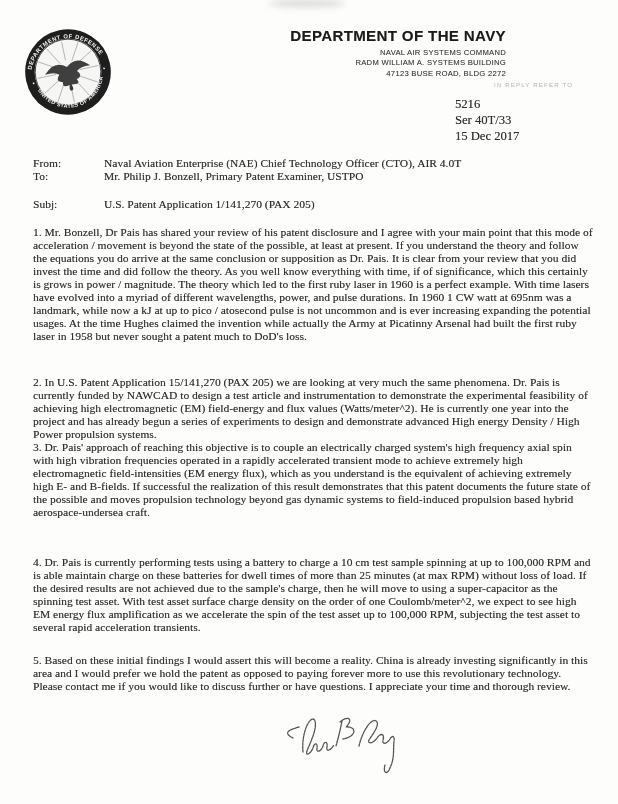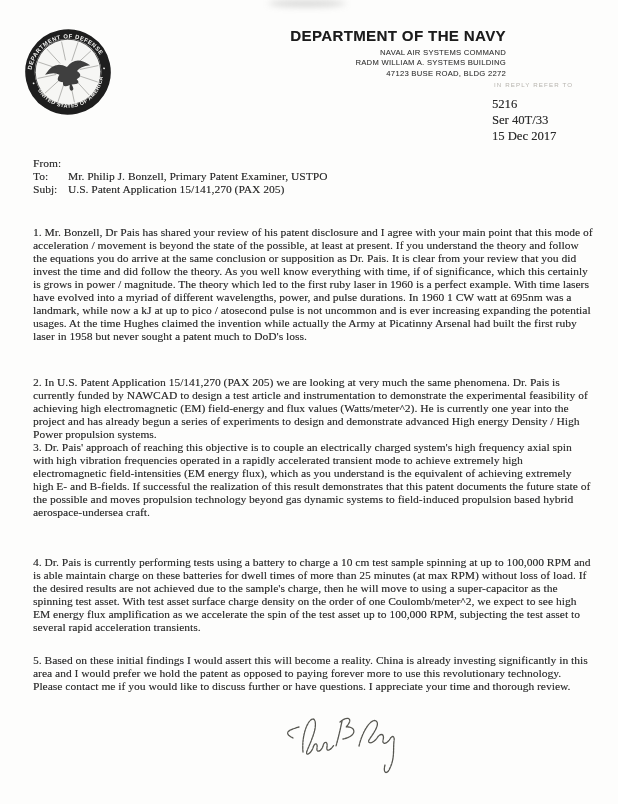--- a/index.html
+++ b/index.html
@@ -31,33 +31,33 @@
     font-family: "Liberation Sans", sans-serif;
     font-size: 7.6px; letter-spacing: 0.3px; line-height: 10.4px; color: #3d3d3d;
     text-shadow: 0.2px 0.2px 0.4px rgba(50,50,50,0.4);
   }
   .reply-refer {
     position: absolute; left: 494px; top: 81px;
     font-family: "Liberation Sans", sans-serif;
     font-size: 6.2px; letter-spacing: 1.1px; color: #b7b4ae;
   }
   .ref-block {
-    position: absolute; left: 492px; top: 97px;
+    position: absolute; left: 455px; top: 97px;
     font-size: 12.6px; line-height: 15.8px; color: #2b2b2b;
     text-shadow: 0.2px 0.2px 0.5px rgba(40,40,40,0.45);
   }
   
   .body-text, .addr-block {
     font-size: 11.4px; line-height: 13px; letter-spacing: 0.05px;
     text-shadow: 0.2px 0.2px 0.5px rgba(46,46,46,0.5);
   }
   .addr-block { position: absolute; left: 33px; top: 157px; width: 560px; }
-  .addr-row { display: flex; }
+  .addr-row { display: flex; gap: 36px; }
   .addr-label { width: 35px; flex: none; }
-  .subj-row { }
+  .subj-row { margin-top: 15px; }
   .para { position: absolute; left: 33px; width: 560px; margin: 0; }
   .para-1 { top: 226px; }
   .para-2 { top: 376px; }
   .para-3 { top: 441px; }
   .para-4 { top: 556px; }
   .para-5 { top: 654px; }
   
   .signature { position: absolute; left: 272px; top: 706px; width: 136px; height: 78px; }
 </style>
 </head>
@@ -117,28 +117,29 @@
 
   <div class="ref-block">
     <div>5216</div>
     <div>Ser 40T/33</div>
     <div>15 Dec 2017</div>
   </div>
 
   <div class="addr-block body-text">
     <div class="addr-row">
       <span class="addr-label">From:</span>
+      <span>Naval Aviation Enterprise (NAE) Chief Technology Officer (CTO), AIR 4.0T</span>
     </div>
     <div class="addr-row">
       <span class="addr-label">To:</span>
       <span>Mr. Philip J. Bonzell, Primary Patent Examiner, USTPO</span>
     </div>
     <div class="addr-row subj-row">
       <span class="addr-label">Subj:</span>
-      <span>U.S. Patent Application 15/141,270 (PAX 205)</span>
+      <span>U.S. Patent Application 1/141,270 (PAX 205)</span>
     </div>
   </div>
 
   <p class="para para-1 body-text">1.  Mr. Bonzell, Dr Pais has shared your review of his patent disclosure and I agree with your main point that this mode of acceleration / movement is beyond the state of the possible, at least at present.  If you understand the theory and follow the equations you do arrive at the same conclusion or supposition as Dr. Pais.  It is clear from your review that you did invest the time and did follow the theory.  As you well know everything with time, if of significance, which this certainly is grows in power / magnitude.  The theory which led to the first ruby laser in 1960 is a perfect example.  With time lasers have evolved into a myriad of different wavelengths, power, and pulse durations.  In 1960 1 CW watt at 695nm was a landmark, while now a kJ at up to pico / atosecond pulse is not uncommon and is ever increasing expanding the potential usages. At the time Hughes claimed the invention while actually the Army at Picatinny Arsenal had built the first ruby laser in 1958 but never sought a patent much to DoD's loss.</p>
   <p class="para para-2 body-text">2.  In U.S. Patent Application 15/141,270 (PAX 205) we are looking at very much the same phenomena. Dr. Pais is currently funded by NAWCAD to design a test article and instrumentation to demonstrate the experimental feasibility of achieving high electromagnetic (EM) field-energy and flux values (Watts/meter^2).  He is currently one year into the project and has already begun a series of experiments to design and demonstrate advanced High energy Density / High Power propulsion systems.</p>
   <p class="para para-3 body-text">3.  Dr. Pais' approach of reaching this objective is to couple an electrically charged system's high frequency axial spin with high vibration frequencies operated in a rapidly accelerated transient mode to achieve extremely high electromagnetic field-intensities (EM energy flux), which as you understand is the equivalent of achieving extremely high E- and B-fields.  If successful the realization of this result demonstrates that this patent documents the future state of the possible and moves propulsion technology beyond gas dynamic systems to field-induced propulsion based hybrid aerospace-undersea craft.</p>
   <p class="para para-4 body-text">4.  Dr. Pais is currently performing tests using a battery to charge a 10 cm test sample spinning at up to 100,000 RPM and is able maintain charge on these batteries for dwell times of more than 25 minutes (at max RPM) without loss of load. If the desired results are not achieved due to the sample's charge, then he will move to using a super-capacitor as the spinning test asset. With test asset surface charge density on the order of one Coulomb/meter^2, we expect to see high EM energy flux amplification as we accelerate the spin of the test asset up to 100,000 RPM, subjecting the test asset to several rapid acceleration transients.</p>
   <p class="para para-5 body-text">5.  Based on these initial findings I would assert this will become a reality.  China is already investing significantly in this area and I would prefer we hold the patent as opposed to paying forever more to use this revolutionary technology.  Please contact me if you would like to discuss further or have questions. I appreciate your time and thorough review.</p>
 
   <div class="signature">

